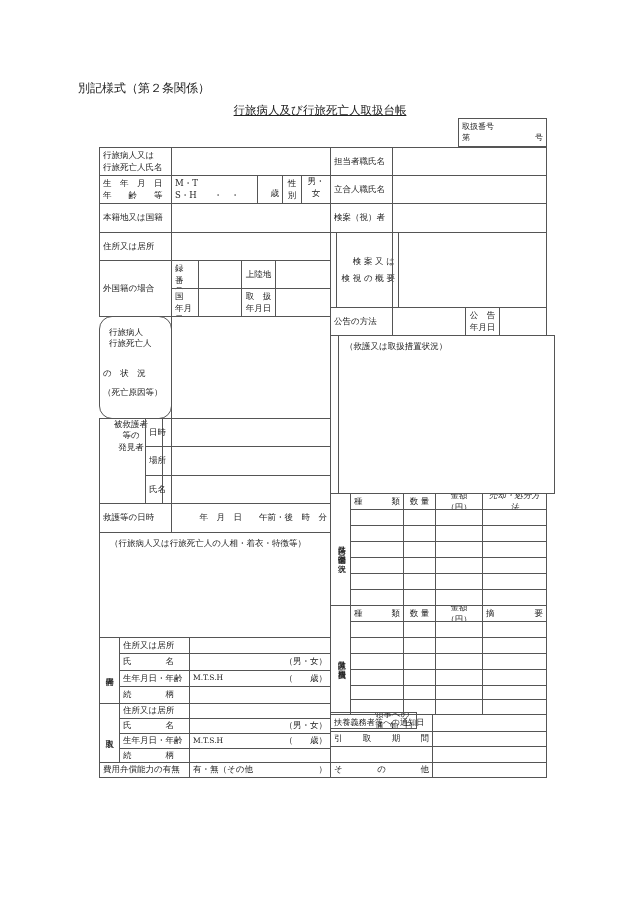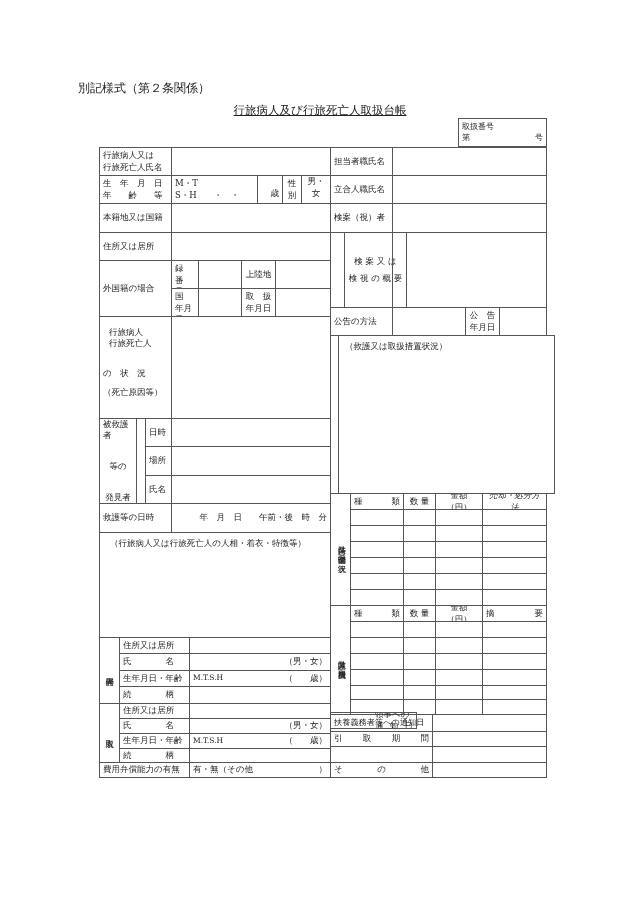--- a/index.html
+++ b/index.html
@@ -75,29 +75,29 @@
   <div>入　国</div>
   <div>年月日</div>
 </div>
 <div class="cell" style="left:198px;top:288px;width:44px;height:29px;"></div>
 <div class="cell two" style="left:241px;top:288px;width:35px;height:29px;justify-content:center;">
   <div>取　扱</div>
   <div>年月日</div>
 </div>
 <div class="cell" style="left:275px;top:288px;width:56px;height:29px;"></div>
 
-<div class="cell two" style="left:99px;top:316px;width:73px;height:103px;justify-content:flex-start;align-items:flex-start;padding-top:10px;">
+<div class="cell two" style="left:99px;top:316px;width:73px;height:103px;justify-content:flex-start;align-items:flex-start;padding-top:10px;border-radius:13px;">
   <div style="padding-left:6px;">行旅病人</div>
   <div style="padding-left:6px;">行旅死亡人</div>
   <div style="margin-top:18px;">の　状　況</div>
   <div style="margin-top:8px;">（死亡原因等）</div>
 </div>
 <div class="cell" style="left:171px;top:316px;width:160px;height:103px;"></div>
 
-<div class="cell two" style="left:99px;top:418px;width:38px;height:86px;justify-content:space-between;align-items:center;">
+<div class="cell two" style="left:99px;top:418px;width:64px;height:86px;justify-content:flex-start;align-items:center;">
   <div>被救護者</div>
   <div>等の</div>
   <div>発見者</div>
 </div>
 <div class="cell" style="left:145px;top:418px;width:27px;height:29px;">日時</div>
 <div class="cell" style="left:171px;top:418px;width:160px;height:29px;"></div>
 <div class="cell" style="left:145px;top:446px;width:27px;height:30px;">場所</div>
 <div class="cell" style="left:171px;top:446px;width:160px;height:30px;"></div>
 <div class="cell" style="left:145px;top:475px;width:27px;height:29px;font-family:Liberation Serif, serif;">氏名</div>
 <div class="cell" style="left:171px;top:475px;width:160px;height:29px;"></div>
@@ -146,21 +146,21 @@
     <span>有・無（その他</span>
     <span>）</span>
   </div>
 
 <div class="cell" style="left:330px;top:147px;width:63px;height:29px;">担当者職氏名</div>
 <div class="cell" style="left:392px;top:147px;width:155px;height:29px;"></div>
 <div class="cell" style="left:330px;top:175px;width:63px;height:29px;">立合人職氏名</div>
 <div class="cell" style="left:392px;top:175px;width:155px;height:29px;"></div>
 <div class="cell" style="left:330px;top:203px;width:63px;height:30px;">検案（視）者</div>
 <div class="cell" style="left:392px;top:203px;width:155px;height:30px;"></div>
-<div class="cell two" style="left:344px;top:232px;width:63px;height:76px;justify-content:center;align-items:center;">
+<div class="cell two" style="left:336px;top:232px;width:63px;height:76px;justify-content:center;align-items:flex-end;">
   <div style="margin-bottom:6px;">検 案 又 は</div>
   <div>検 視 の 概 要</div>
 </div>
 <div class="cell" style="left:392px;top:232px;width:155px;height:76px;"></div>
 <div class="cell" style="left:330px;top:307px;width:63px;height:29px;">公告の方法</div>
 <div class="cell" style="left:392px;top:307px;width:74px;height:29px;"></div>
 <div class="cell two" style="left:465px;top:307px;width:35px;height:29px;justify-content:center;">
   <div>公　告</div>
   <div>年月日</div>
 </div>

